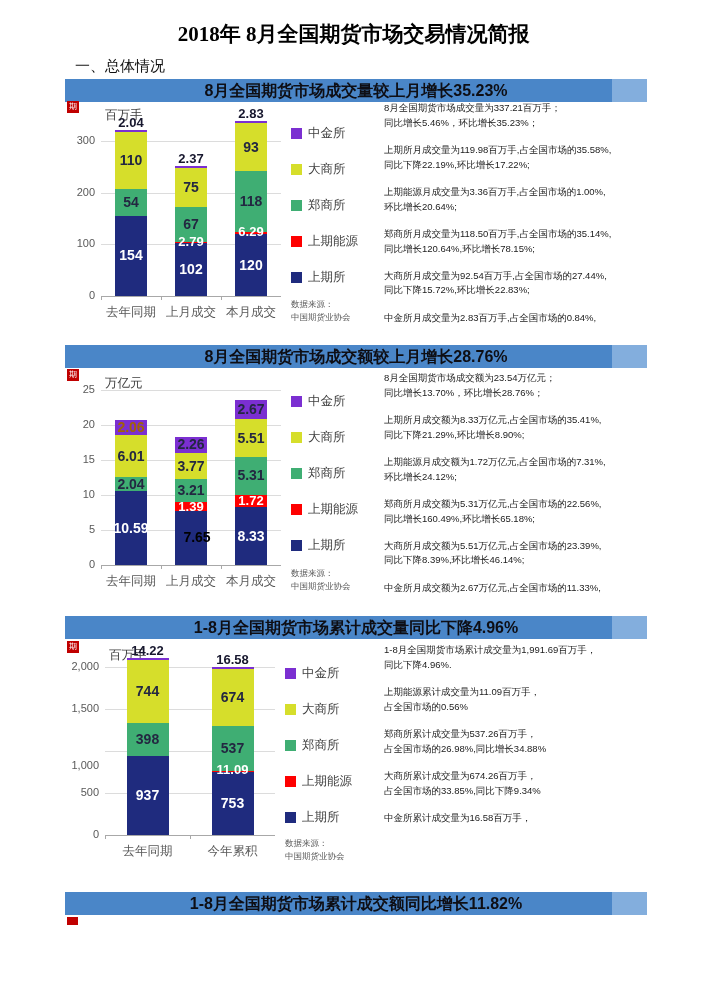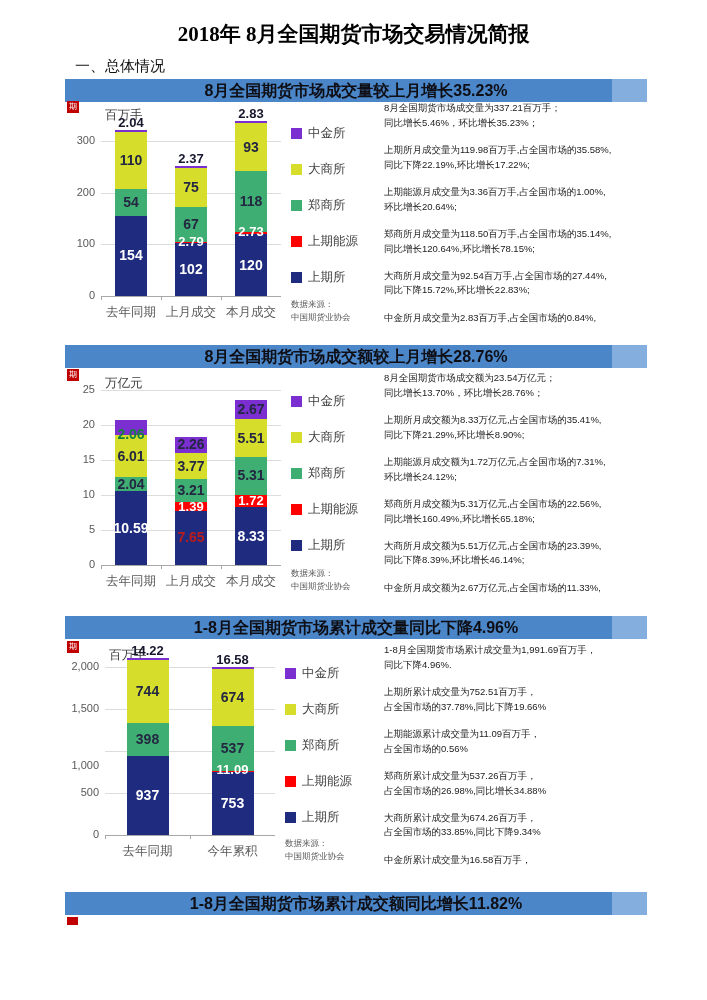--- a/index.html
+++ b/index.html
@@ -85,21 +85,21 @@
       <div class="seg-label inner" style="left: 104px; top: 106.242px; width: 44px; height: 34.6167px; line-height: 34.6167px; color: rgb(35, 39, 65);">67</div>
       <div class="seg" style="left: 110px; top: 67.4918px; width: 32px; height: 38.75px; background: rgb(214, 222, 43);"></div>
       <div class="seg-label inner" style="left: 104px; top: 67.4918px; width: 44px; height: 38.75px; line-height: 38.75px; color: rgb(35, 39, 65);">75</div>
       <div class="seg" style="left: 110px; top: 65.4918px; width: 32px; height: 2px; background: rgb(123, 47, 209);"></div>
       <div class="seg-label toplbl" style="left: 96px; top: 50.4918px; width: 60px;">2.37</div>
       <div class="xtick" style="left: 156px; top: 195px;"></div>
       <div class="cat-label" style="left: 156px; width: 60px; top: 203px;">本月成交</div>
       <div class="seg" style="left: 170px; top: 133px; width: 32px; height: 62px; background: rgb(31, 43, 126);"></div>
       <div class="seg-label inner" style="left: 164px; top: 133px; width: 44px; height: 62px; line-height: 62px; color: rgb(255, 255, 255);">120</div>
       <div class="seg" style="left: 170px; top: 129.5px; width: 32px; height: 3.5px; background: rgb(254, 0, 0);"></div>
-      <div class="seg-label overlay" style="left: 156px; top: 123.25px; width: 60px;">2.73</div>
+      <div class="seg-label overlay" style="left: 156px; top: 123.25px; width: 60px;">6.29</div>
       <div class="seg" style="left: 170px; top: 70.2973px; width: 32px; height: 60.9667px; background: rgb(63, 174, 115);"></div>
       <div class="seg-label inner" style="left: 164px; top: 70.2973px; width: 44px; height: 60.9667px; line-height: 60.9667px; color: rgb(35, 39, 65);">118</div>
       <div class="seg" style="left: 170px; top: 22.2473px; width: 32px; height: 48.05px; background: rgb(214, 222, 43);"></div>
       <div class="seg-label inner" style="left: 164px; top: 22.2473px; width: 44px; height: 48.05px; line-height: 48.05px; color: rgb(35, 39, 65);">93</div>
       <div class="seg" style="left: 170px; top: 20.2473px; width: 32px; height: 2px; background: rgb(123, 47, 209);"></div>
       <div class="seg-label toplbl" style="left: 156px; top: 5.24733px; width: 60px;">2.83</div>
       <div class="legend" style="left: 226px;">
         <div class="legend-item">
           <div class="swatch" style="background: rgb(123, 47, 209);"></div>
           <div class="legend-label">中金所</div>
@@ -153,25 +153,25 @@
       <div class="baseline" style="left: 36px; width: 180px; top: 196px;"></div>
       <div class="xtick" style="left: 36px; top: 196px;"></div>
       <div class="cat-label" style="left: 36px; width: 60px; top: 204px;">去年同期</div>
       <div class="seg" style="left: 50px; top: 121.87px; width: 32px; height: 74.13px; background: rgb(31, 43, 126);"></div>
       <div class="seg-label inner" style="left: 44px; top: 121.87px; width: 44px; height: 74.13px; line-height: 74.13px; color: rgb(255, 255, 255);">10.59</div>
       <div class="seg" style="left: 50px; top: 107.59px; width: 32px; height: 14.28px; background: rgb(63, 174, 115);"></div>
       <div class="seg-label inner" style="left: 44px; top: 107.59px; width: 44px; height: 14.28px; line-height: 14.28px; color: rgb(35, 39, 65);">2.04</div>
       <div class="seg" style="left: 50px; top: 65.52px; width: 32px; height: 42.07px; background: rgb(214, 222, 43);"></div>
       <div class="seg-label inner" style="left: 44px; top: 65.52px; width: 44px; height: 42.07px; line-height: 42.07px; color: rgb(35, 39, 65);">6.01</div>
       <div class="seg" style="left: 50px; top: 51.1px; width: 32px; height: 14.42px; background: rgb(123, 47, 209);"></div>
-      <div class="seg-label inner" style="left: 44px; top: 51.1px; width: 44px; height: 15px; line-height: 14.42px; color: #15803d; margin-top: 7px;">2.06</div>
+      <div class="seg-label inner" style="left: 44px; top: 51.1px; width: 44px; height: 15px; line-height: 14.42px; color: #a16207;">2.06</div>
       <div class="xtick" style="left: 96px; top: 196px;"></div>
       <div class="cat-label" style="left: 96px; width: 60px; top: 204px;">上月成交</div>
       <div class="seg" style="left: 110px; top: 142.45px; width: 32px; height: 53.55px; background: rgb(31, 43, 126);"></div>
-      <div class="seg-label inner" style="left: 104px; top: 142.45px; width: 44px; height: 53.55px; line-height: 53.55px; color: #b91c1c;">7.65</div>
+      <div class="seg-label inner" style="left: 110px; top: 142.45px; width: 44px; height: 53.55px; line-height: 53.55px; color: #000000;">7.65</div>
       <div class="seg" style="left: 110px; top: 132.72px; width: 32px; height: 9.73px; background: rgb(254, 0, 0);"></div>
       <div class="seg-label overlay" style="left: 96px; top: 129.585px; width: 60px;">1.39</div>
       <div class="seg" style="left: 110px; top: 110.25px; width: 32px; height: 22.47px; background: rgb(63, 174, 115);"></div>
       <div class="seg-label inner" style="left: 104px; top: 110.25px; width: 44px; height: 22.47px; line-height: 22.47px; color: rgb(35, 39, 65);">3.21</div>
       <div class="seg" style="left: 110px; top: 83.86px; width: 32px; height: 26.39px; background: rgb(214, 222, 43);"></div>
       <div class="seg-label inner" style="left: 104px; top: 83.86px; width: 44px; height: 26.39px; line-height: 26.39px; color: rgb(35, 39, 65);">3.77</div>
       <div class="seg" style="left: 110px; top: 68.04px; width: 32px; height: 15.82px; background: rgb(123, 47, 209);"></div>
       <div class="seg-label inner" style="left: 104px; top: 68.04px; width: 44px; height: 15.82px; line-height: 15.82px; color: rgb(35, 39, 65);">2.26</div>
       <div class="xtick" style="left: 156px; top: 196px;"></div>
       <div class="cat-label" style="left: 156px; width: 60px; top: 204px;">本月成交</div>
@@ -279,21 +279,20 @@
           <div class="legend-label">上期所</div>
         </div>
       </div>
       <div class="source" style="left: 220px; top: 196px;">
         <div>数据来源：</div>
         <div>中国期货业协会</div>
       </div>
     </div>
   <div id="narr3" class="narrative">
       <p>1-8月全国期货市场累计成交量为1,991.69百万手，<br>同比下降4.96%.</p>
-      <p>上期所累计成交量为752.51百万手，<br>占全国市场的37.78%,同比下降19.66%</p>
       <p>上期能源累计成交量为11.09百万手，<br>占全国市场的0.56%</p>
       <p>郑商所累计成交量为537.26百万手，<br>占全国市场的26.98%,同比增长34.88%</p>
       <p>大商所累计成交量为674.26百万手，<br>占全国市场的33.85%,同比下降9.34%</p>
       <p>中金所累计成交量为16.58百万手，</p>
     </div>
 
   <div id="hbar4" class="hbar">1-8月全国期货市场累计成交额同比增长11.82%</div>
   <div class="logo-cut"></div>
 
 </div>

